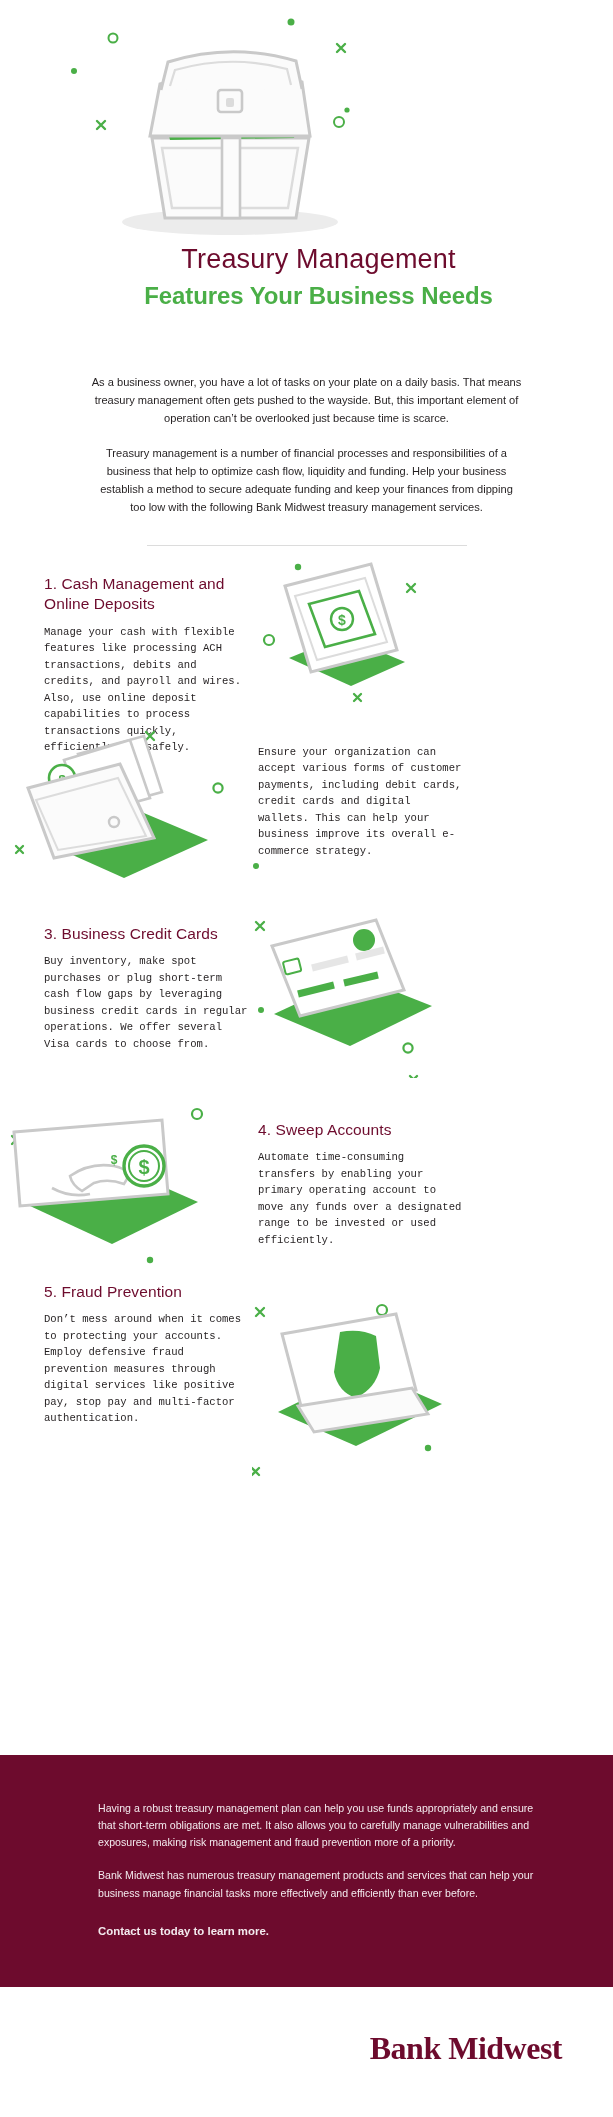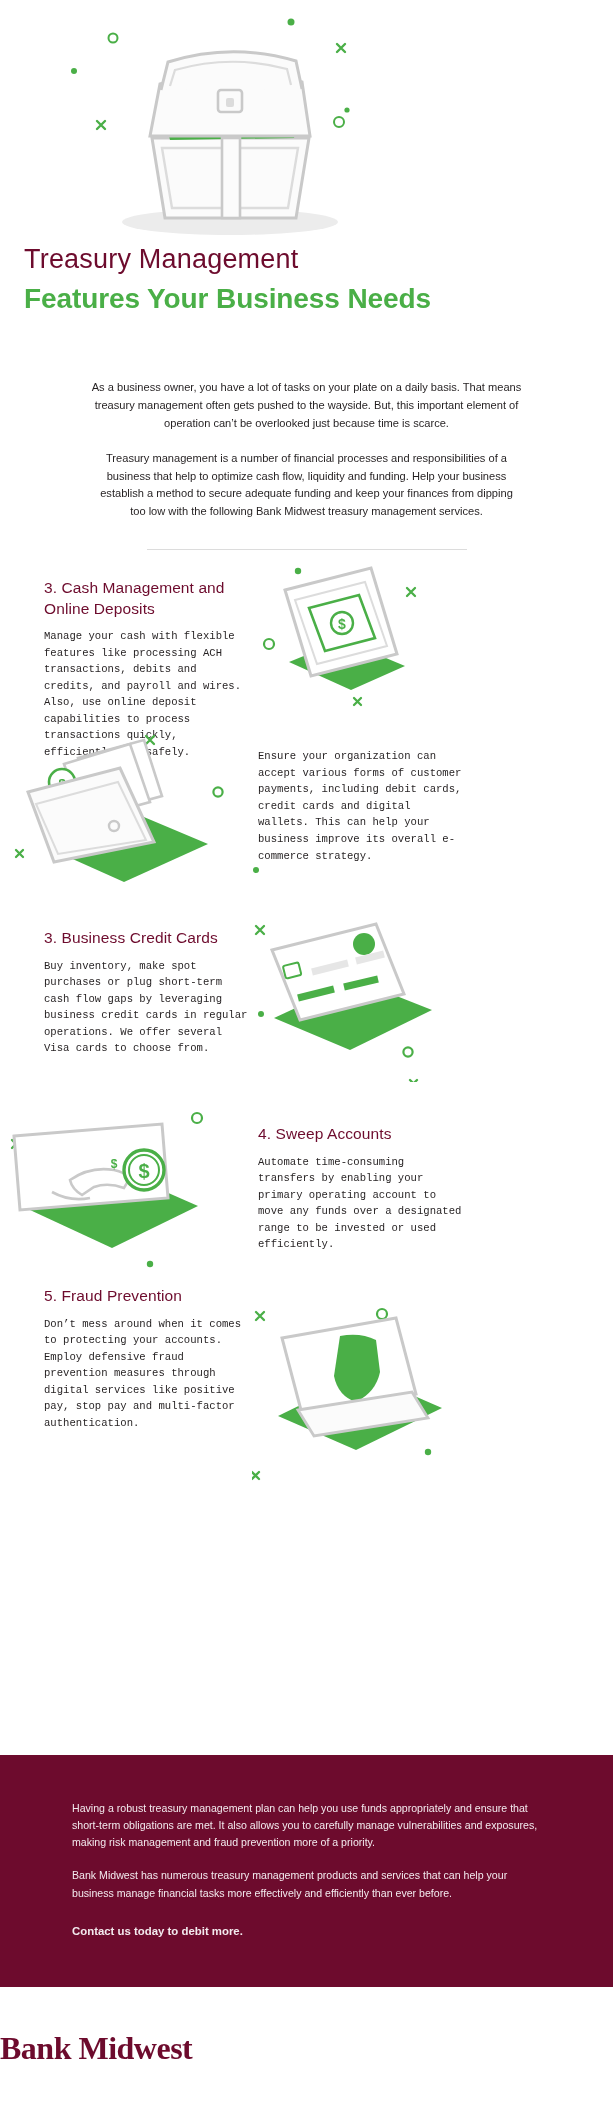--- a/index.html
+++ b/index.html
@@ -8,27 +8,27 @@
     width: 613px; height: 2117px; position: relative; overflow: hidden;
     font-family: "Liberation Sans", sans-serif;
     color: #231f20;
   }
   .page { width:613px; height:2117px; position:relative; background:#fff; }
 
   
   .hero { position:relative; height:250px; }
   .hero-art { position:absolute; left:0; top:0; width:613px; height:250px; }
 
-  .title-block { text-align:left; margin-top:-6px;padding-left:24px; }
+  .title-block { text-align:center; margin-top:-6px;padding-left:24px; }
   .title-main {
     font-size:27px; color:#6d0b2d; letter-spacing:0.2px;
     font-weight:400; line-height:1.15;
   }
   .title-sub {
-    font-size:28px; color:#4aaf47; font-weight:bold;
+    font-size:24px; color:#4aaf47; font-weight:bold;
     line-height:1.2; margin-top:7px; letter-spacing:-0.1px;
   }
 
   
   .intro { width:430px; margin:63px auto 0 auto; text-align:center; }
   .intro p { font-size:11.1px; line-height:1.62; color:#231f20; }
   .intro p + p { margin-top:17px; }
 
   .divider { width:320px; height:1px; background:#dcdcdc; margin:28px auto 0 auto; }
 
@@ -40,26 +40,26 @@
     line-height:1.32; margin-bottom:9px; letter-spacing:0.1px;
   }
   .txt p { font-size:10.6px; line-height:1.56; color:#231f20;font-family:Liberation Mono, monospace; }
   .art { position:absolute; }
 
   
   .footer-band {
     position:absolute; left:0; width:613px; background:#6d0b2d;
     color:#f3eaee;
   }
-  .footer-inner { padding:45px 72px 0 72px; }
+  .footer-inner { padding:45px 72px 0 72px;margin-left:26px; }
   .footer-band p { font-size:10.6px; line-height:1.62; }
   .footer-band p + p { margin-top:16px; }
   .footer-band p.cta { font-weight:bold; font-size:11.4px; margin-top:20px; }
 
-  .logo-wrap { position:absolute; left:0; width:546px; text-align:left; }
+  .logo-wrap { position:absolute; left:16px; width:546px; text-align:right; }
   .logo {
     font-family:"Liberation Serif", serif; font-weight:bold;
     font-size:32px; color:#6d0b2d; letter-spacing:-0.5px;
   }
 </style>
 </head>
 <body>
 
 <div class="page">
 
@@ -104,21 +104,21 @@
   </div>
 
   <div class="intro">
     <p>As a business owner, you have a lot of tasks on your plate on a daily basis. That means treasury management often gets pushed to the wayside. But, this important element of operation can’t be overlooked just because time is scarce.</p>
     <p>Treasury management is a number of financial processes and responsibilities of a business that help to optimize cash flow, liquidity and funding. Help your business establish a method to secure adequate funding and keep your finances from dipping too low with the following Bank Midwest treasury management services.</p>
   </div>
   <div class="divider"></div>
 
   <div class="feature">
     <div class="txt" style="left:44px; top:28px;">
-      <h3>3. Cash Management and Online Deposits</h3>
+      <h3>1. Cash Management and Online Deposits</h3>
       <p>Manage your cash with flexible features like processing ACH transactions, debits and credits, and payroll and wires. Also, use online deposit capabilities to process transactions quickly, efficiently and safely.</p>
     </div>
     <div class="art" style="left:255px; top:0px;">
       <svg width="330" height="160" viewBox="0 0 330 160">
         <circle cx="43" cy="21" r="3.2" fill="#4aaf47"></circle>
         <circle cx="14" cy="94" r="5" fill="none" stroke="#4aaf47" stroke-width="2.2"></circle>
         <g stroke="#4aaf47" stroke-width="2.3" stroke-linecap="round">
           <path d="M152 38 l8 8 M160 38 l-8 8"></path>
           <path d="M99 148 l7 7 M106 148 l-7 7"></path>
         </g>
@@ -244,21 +244,21 @@
 
         <path d="M46 118 L160 100 L176 126 L62 144 Z" fill="#fbfbfb" stroke="#c9c9c9" stroke-width="2.8"></path>
       </svg>
     </div>
   </div>
 
   <div class="footer-band" style="top:1755px; height:232px;">
     <div class="footer-inner">
       <p>Having a robust treasury management plan can help you use funds appropriately and ensure that short-term obligations are met. It also allows you to carefully manage vulnerabilities and exposures, making risk management and fraud prevention more of a priority.</p>
       <p>Bank Midwest has numerous treasury management products and services that can help your business manage financial tasks more effectively and efficiently than ever before.</p>
-      <p class="cta">Contact us today to debit more.</p>
+      <p class="cta">Contact us today to learn more.</p>
     </div>
   </div>
 
   <div class="logo-wrap" style="top:2030px;">
     <span class="logo">Bank Midwest</span>
   </div>
 
 </div>
 
 </body></html>

